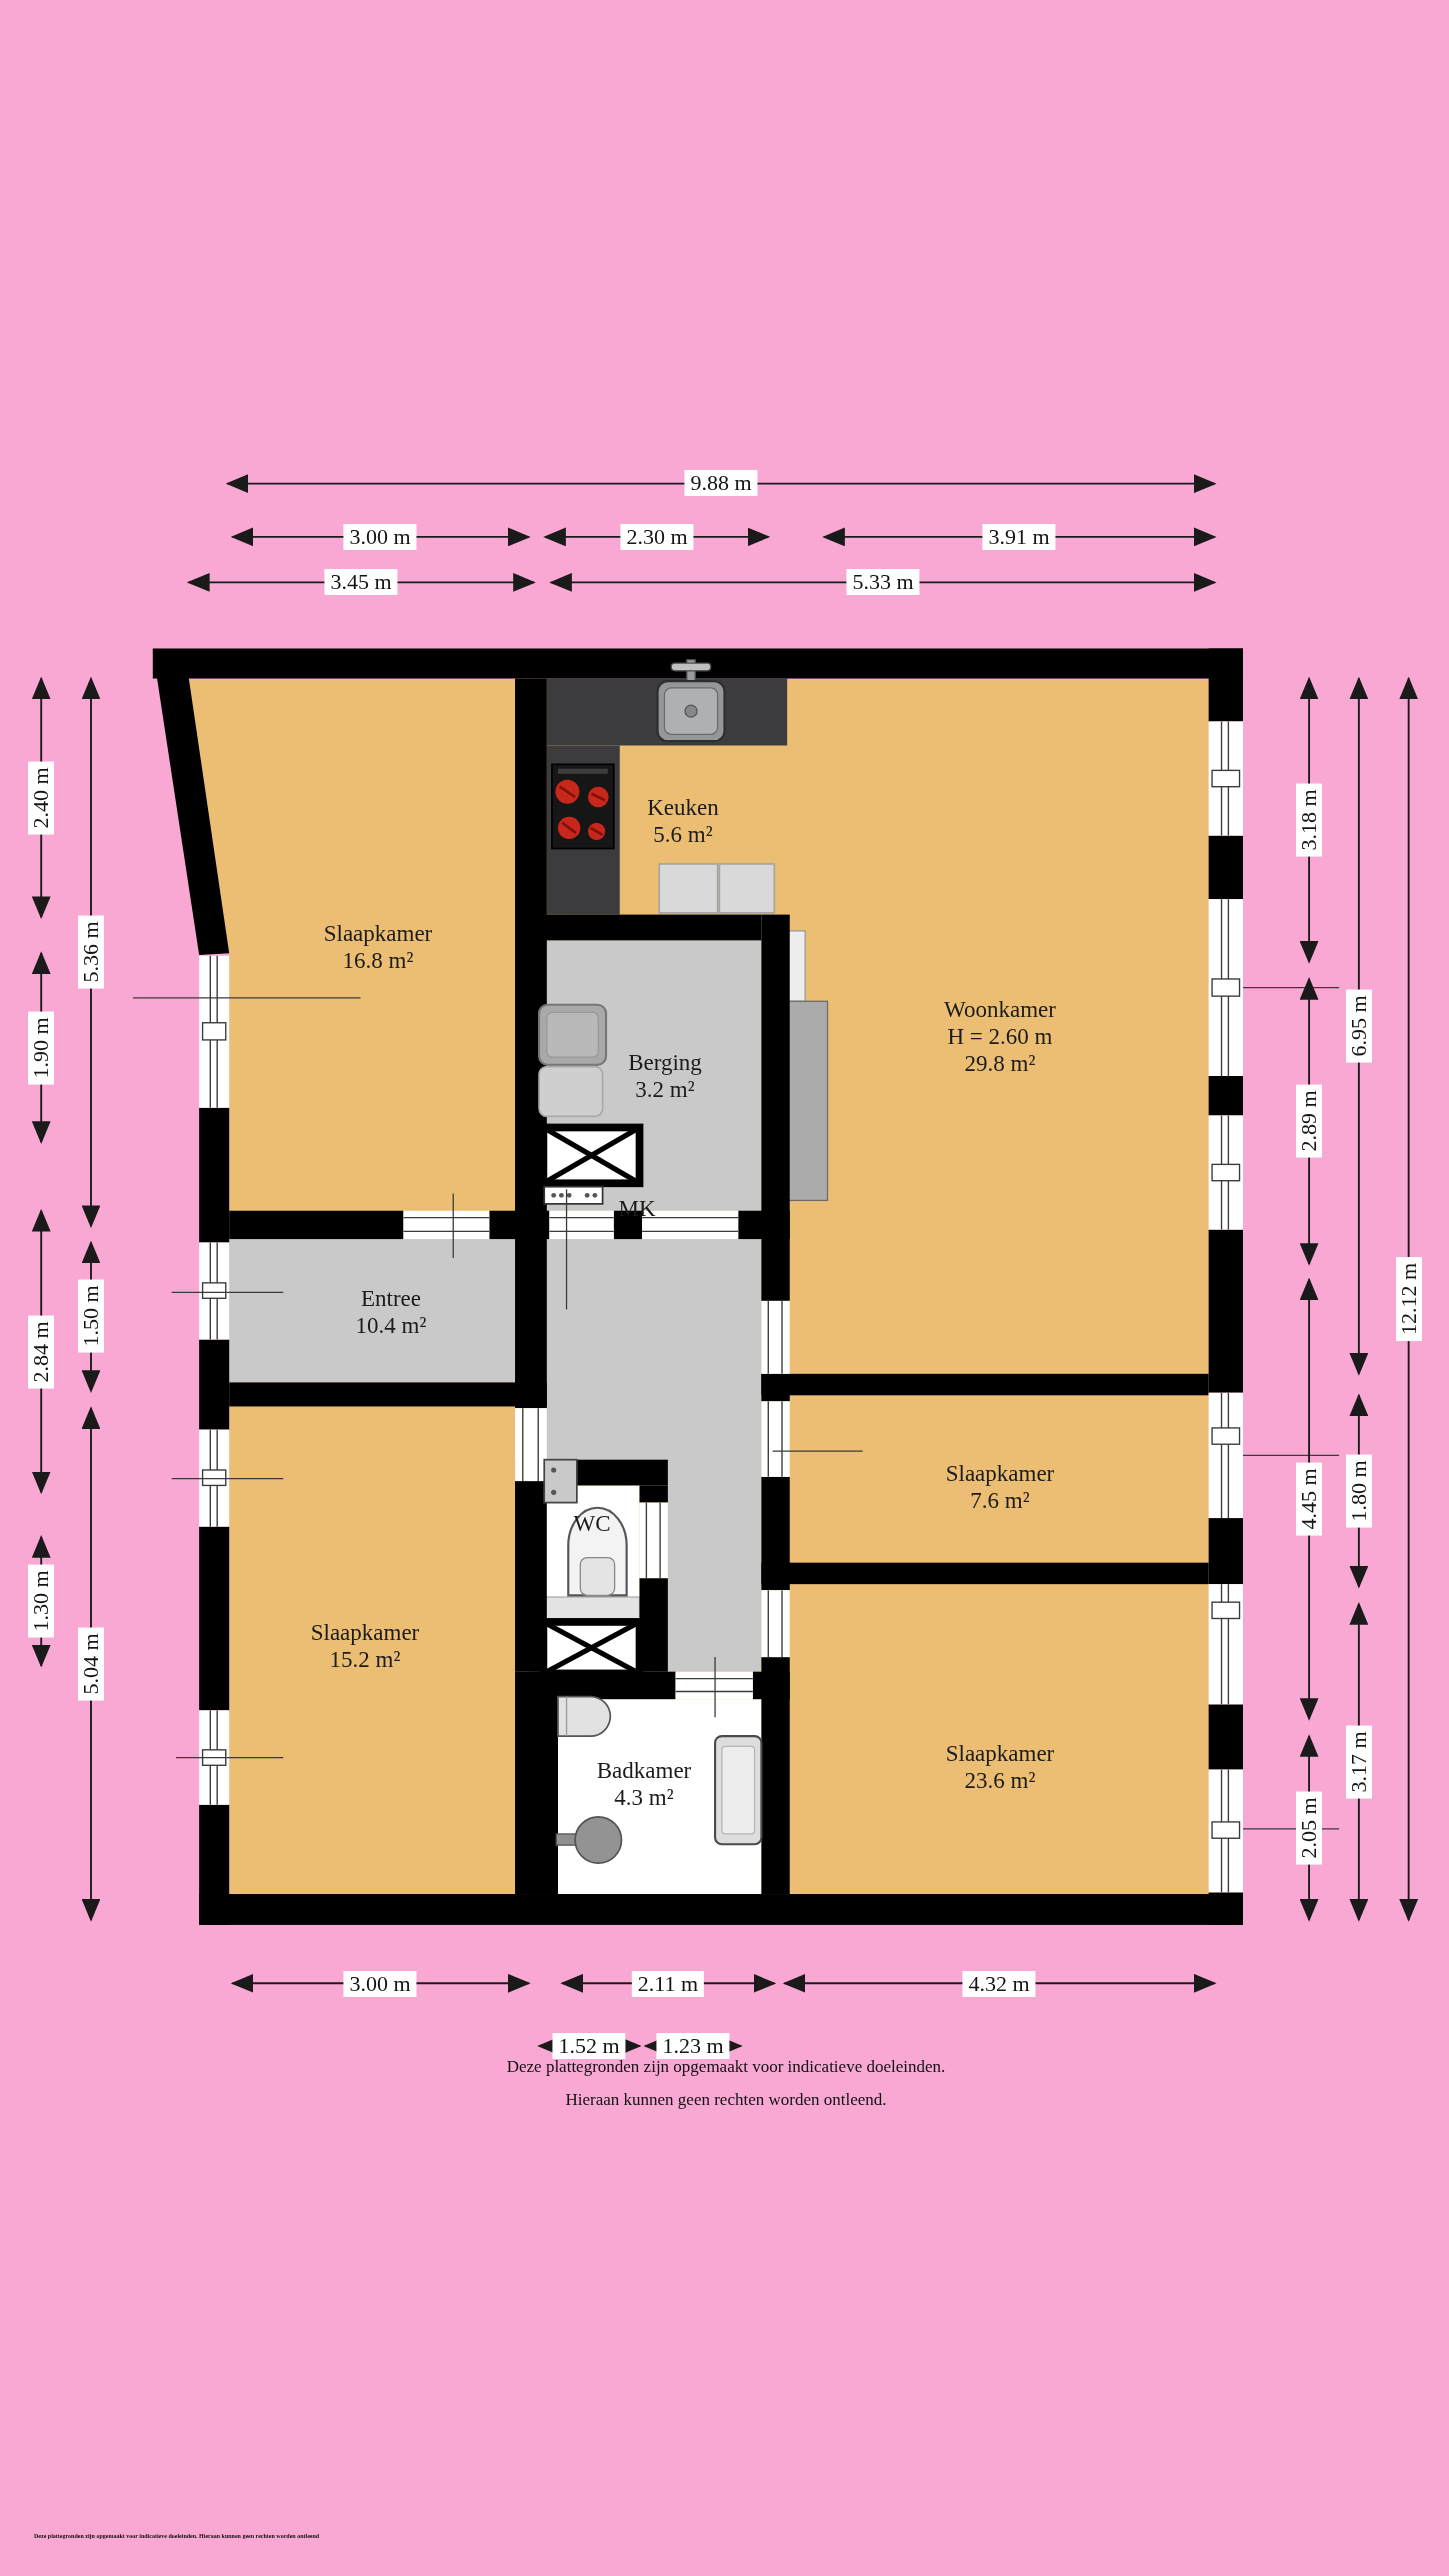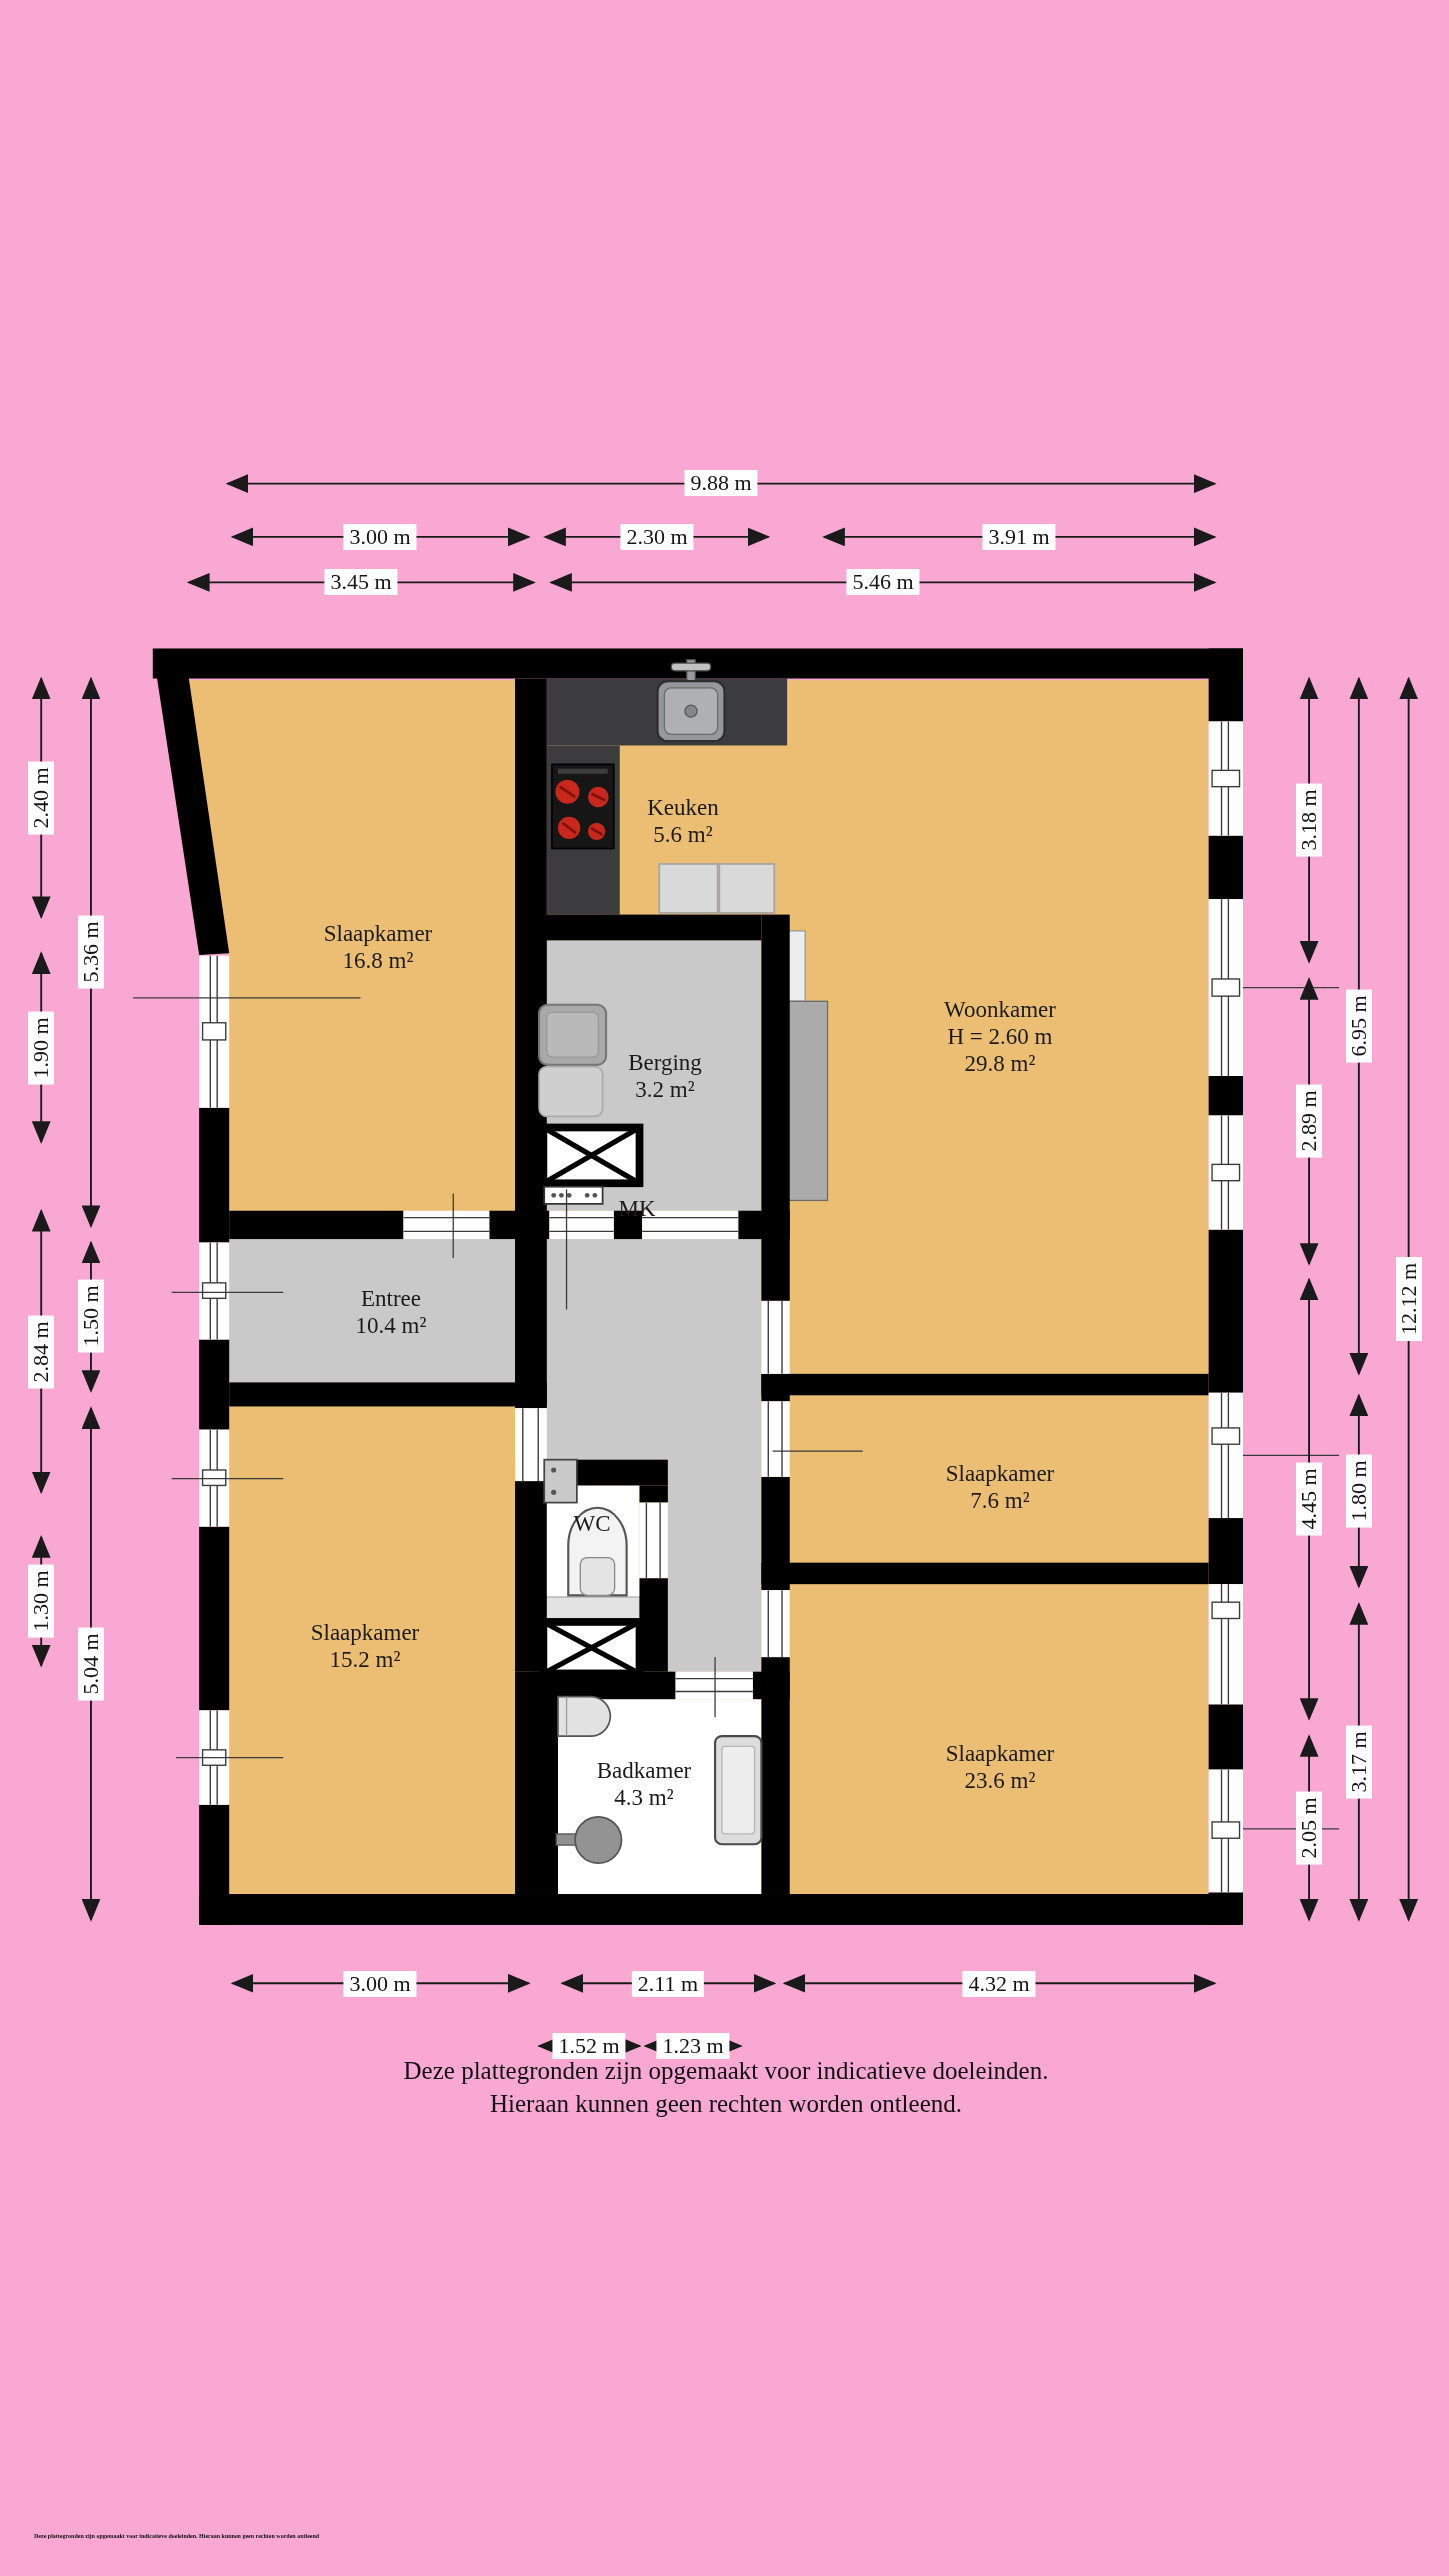--- a/index.html
+++ b/index.html
@@ -5,21 +5,21 @@
   html,body{margin:0;padding:0;background:#fff;}
   #canvas{position:relative;width:1449px;height:2576px;background:#f9a8d4;
           font-family:Liberation Serif, serif;overflow:hidden;}
   #plan-svg{position:absolute;left:0;top:0;}
   .dim{position:absolute;transform:translate(-50%,-50%);background:#ffffff;
        padding:0 6px;font-size:22px;color:#141414;white-space:nowrap;line-height:26px;}
   .dim.v{transform:translate(-50%,-50%) rotate(-90deg);}
   .rlabel{position:absolute;transform:translateX(-50%);text-align:center;
           font-size:23px;line-height:27px;color:#1b1b1b;white-space:nowrap;}
   .footer-line{position:absolute;left:726px;transform:translateX(-50%);
-          font-size:25px;color:#111;white-space:nowrap;}
+          font-size:17px;color:#111;white-space:nowrap;}
   .micro{position:absolute;left:34px;top:2533px;font-size:6px;font-weight:bold;
           color:#111;white-space:nowrap;letter-spacing:0;}
 </style>
 </head>
 <body>
 
 <div id="canvas">
 
 <svg id="plan-svg" width="1449" height="2576" viewBox="0 0 1688 3000" xmlns="http://www.w3.org/2000/svg">
   <defs>
@@ -306,21 +306,21 @@
     <line x1="1583" y1="1868" x2="1583" y2="2236" marker-start="url(#arr)" marker-end="url(#arr)"></line>
     <line x1="1641" y1="790" x2="1641" y2="2236" marker-start="url(#arr)" marker-end="url(#arr)"></line>
   </g>
 </svg>
 
   <span class="dim" style="left:721px;top:483px">9.88 m</span>
   <span class="dim" style="left:380px;top:537px">3.00 m</span>
   <span class="dim" style="left:657px;top:537px">2.30 m</span>
   <span class="dim" style="left:1019px;top:537px">3.91 m</span>
   <span class="dim" style="left:361px;top:582px">3.45 m</span>
-  <span class="dim" style="left:883px;top:582px">5.46 m</span>
+  <span class="dim" style="left:883px;top:582px">5.33 m</span>
 
   <span class="dim" style="left:380px;top:1984px">3.00 m</span>
   <span class="dim" style="left:668px;top:1984px">2.11 m</span>
   <span class="dim" style="left:999px;top:1984px">4.32 m</span>
   <span class="dim" style="left:589px;top:2046px">1.52 m</span>
   <span class="dim" style="left:693px;top:2046px">1.23 m</span>
 
   <span class="dim v" style="left:41px;top:798px">2.40 m</span>
   <span class="dim v" style="left:41px;top:1048px">1.90 m</span>
   <span class="dim v" style="left:41px;top:1352px">2.84 m</span>

